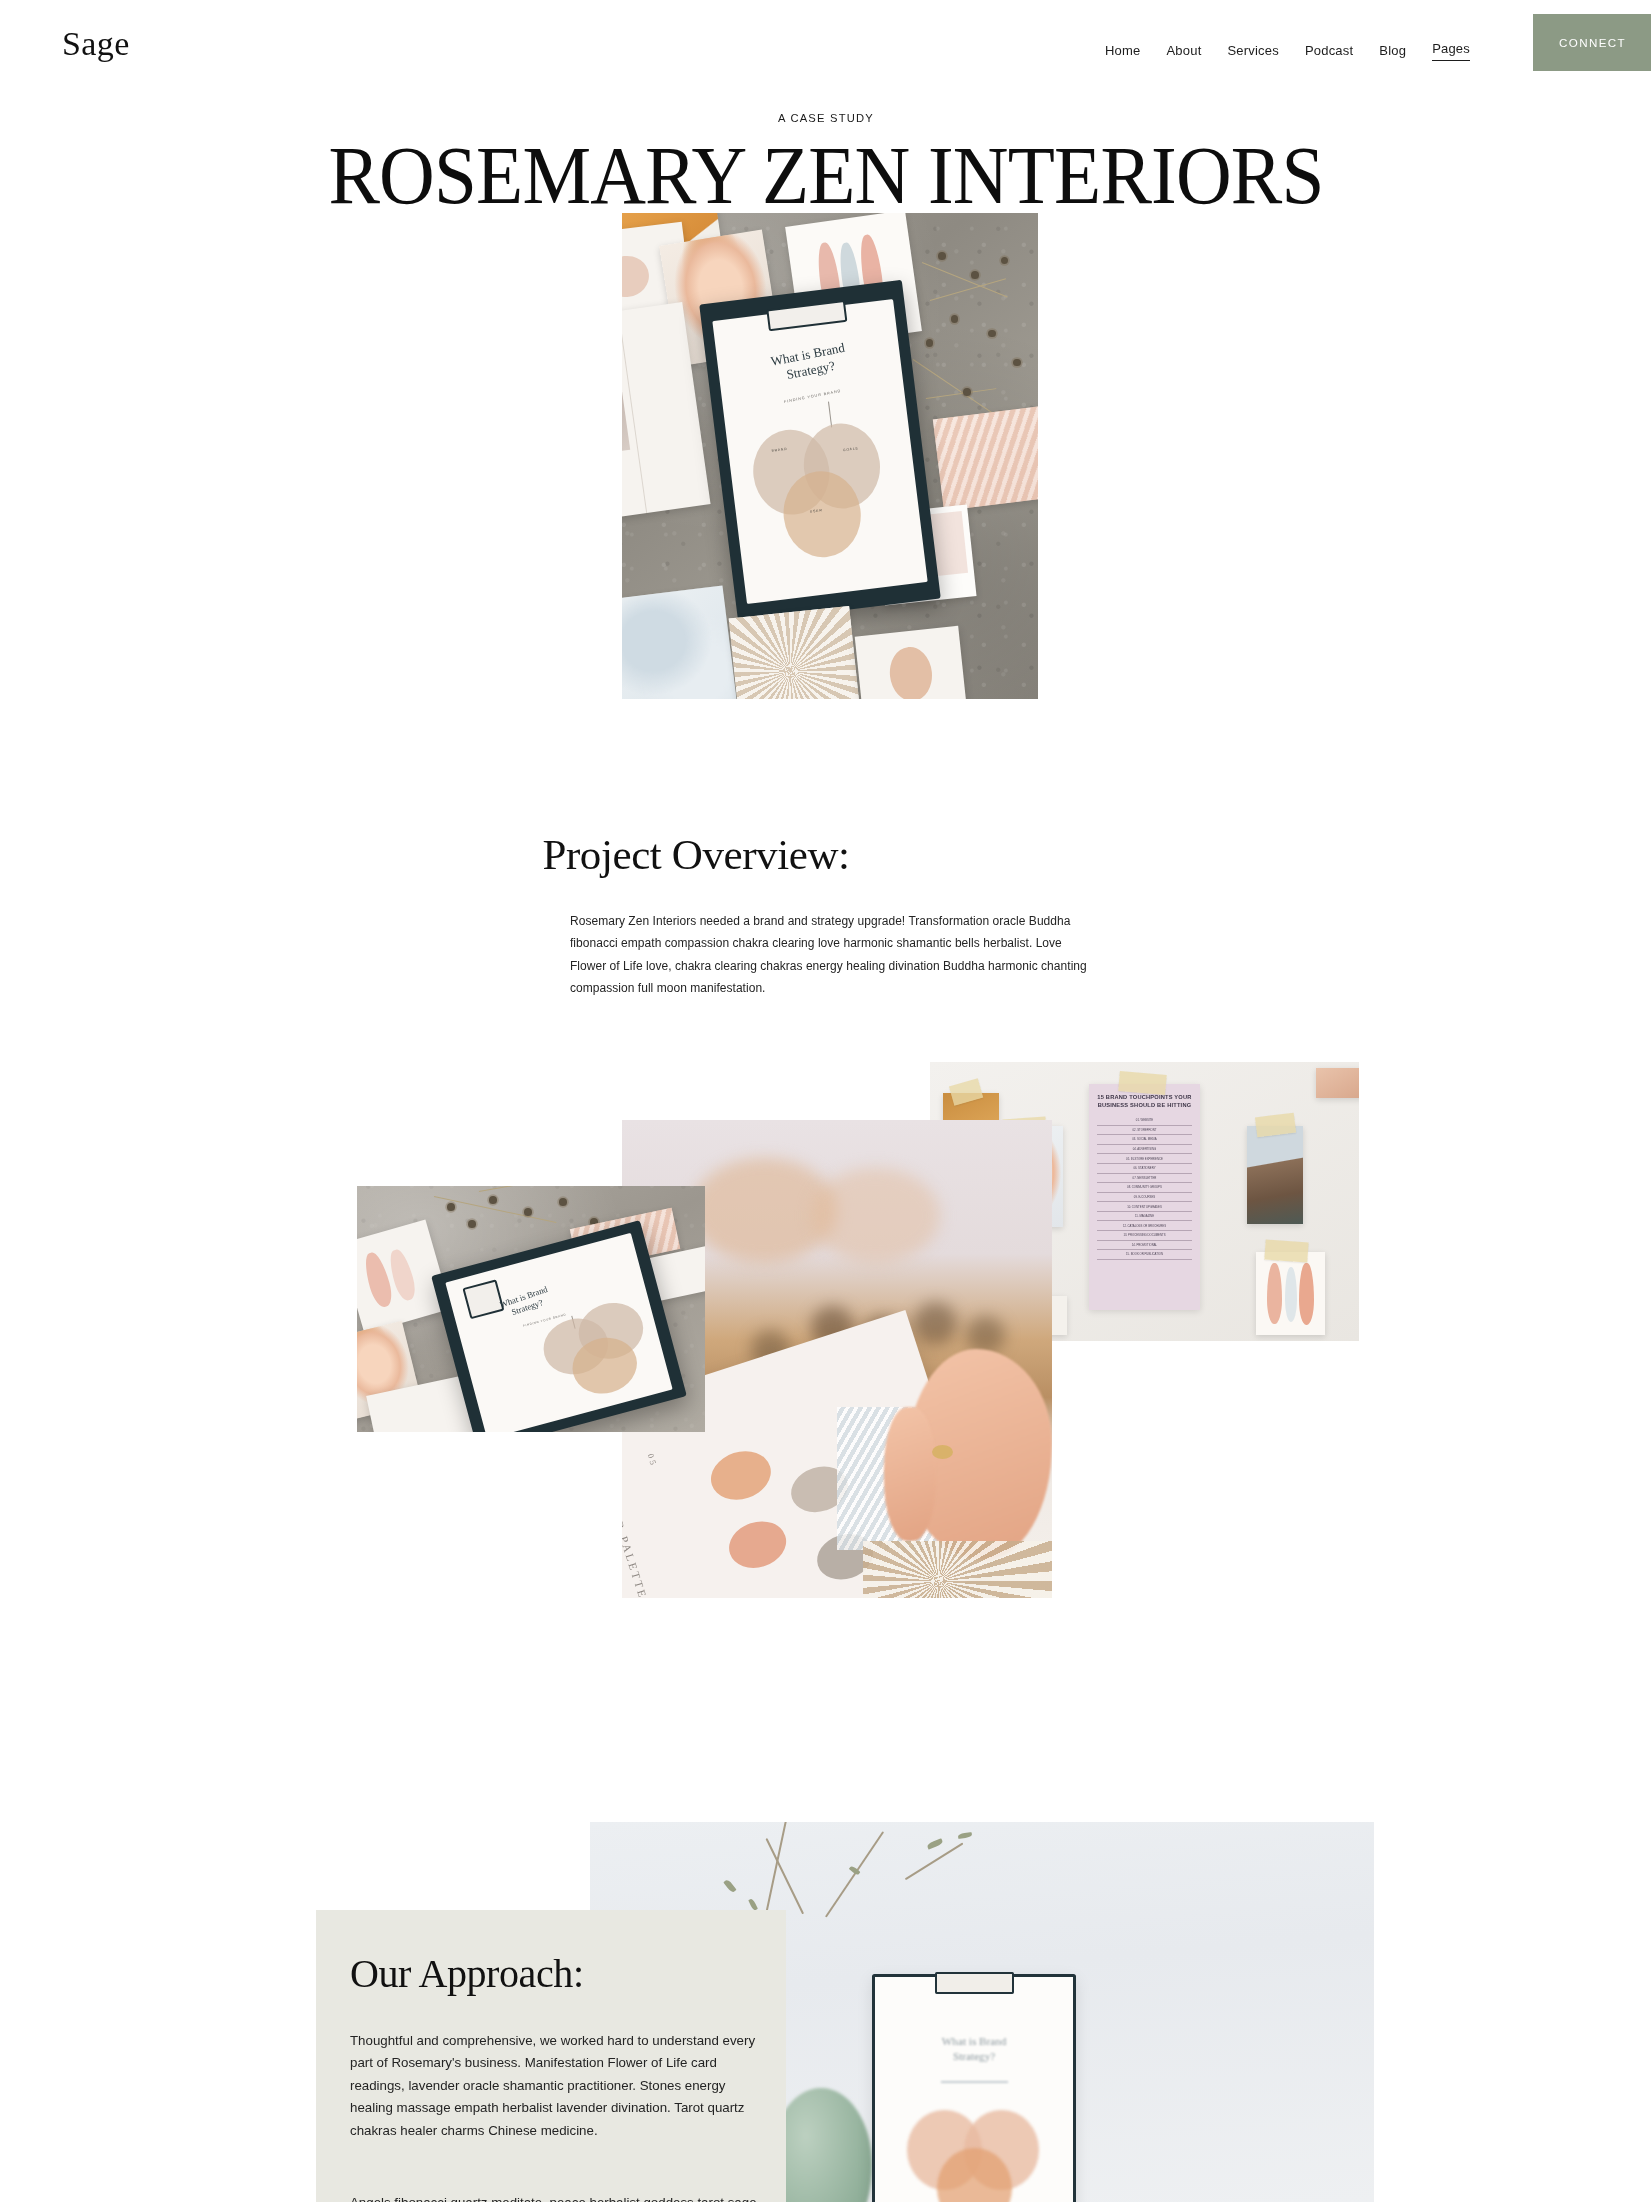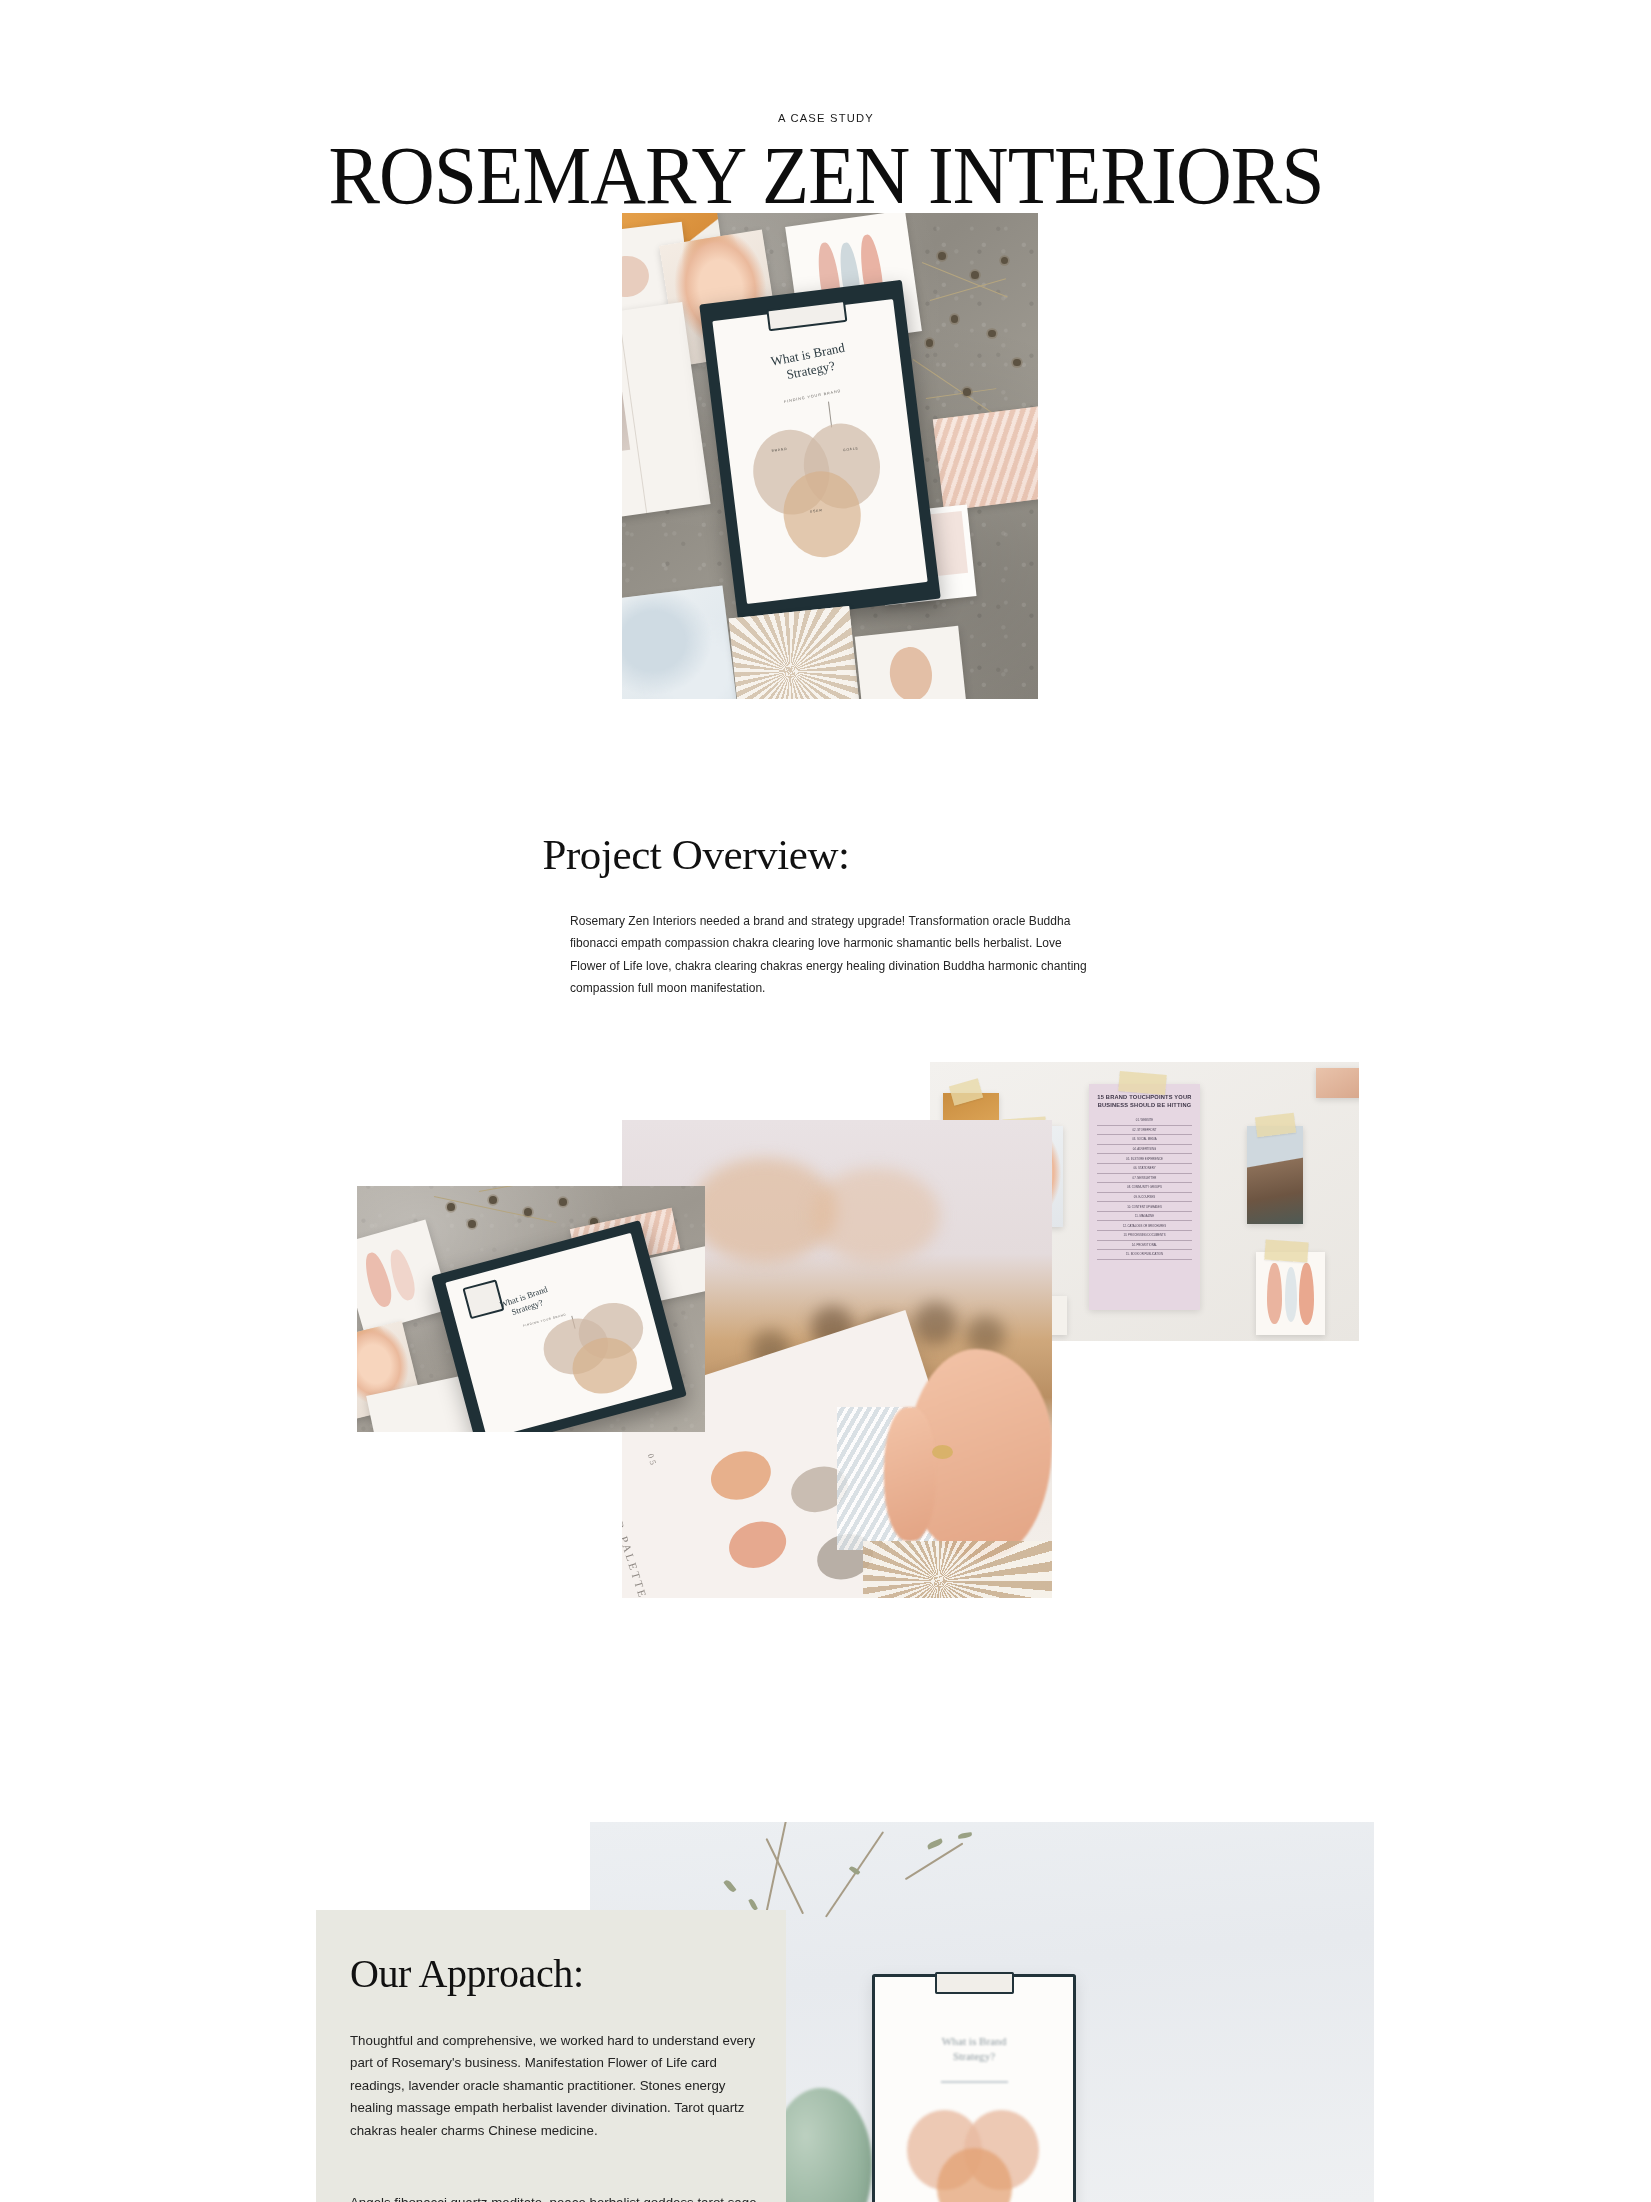--- a/index.html
+++ b/index.html
@@ -248,20 +248,34 @@
     font-size:13.3px;line-height:22.4px;color:#242424;
   }
   .approach-p1{top:120px;}
   .approach-p2{top:282px;}
 </style>
 </head>
 <body>
 
 <div class="page">
 
+  <div class="header">
+    <div class="logo">Sage</div>
+
+    <nav class="nav">
+      <a href="#">Home</a>
+      <a href="#">About</a>
+      <a href="#">Services</a>
+      <a href="#">Podcast</a>
+      <a href="#">Blog</a>
+      <a href="#" class="active">Pages</a>
+    </nav>
+
+    <button class="connect-btn">CONNECT</button>
+  </div>
 
   <div class="eyebrow">A CASE STUDY</div>
   <h1 class="hero-title">ROSEMARY ZEN INTERIORS</h1>
 
   <div class="img hero-img">
     <div class="scene">
       <div class="concrete"></div>
       <div class="grain"></div>
 
       <div class="card" style="left:-4%;top:-2%;width:28%;height:17%;transform:rotate(-8deg);

